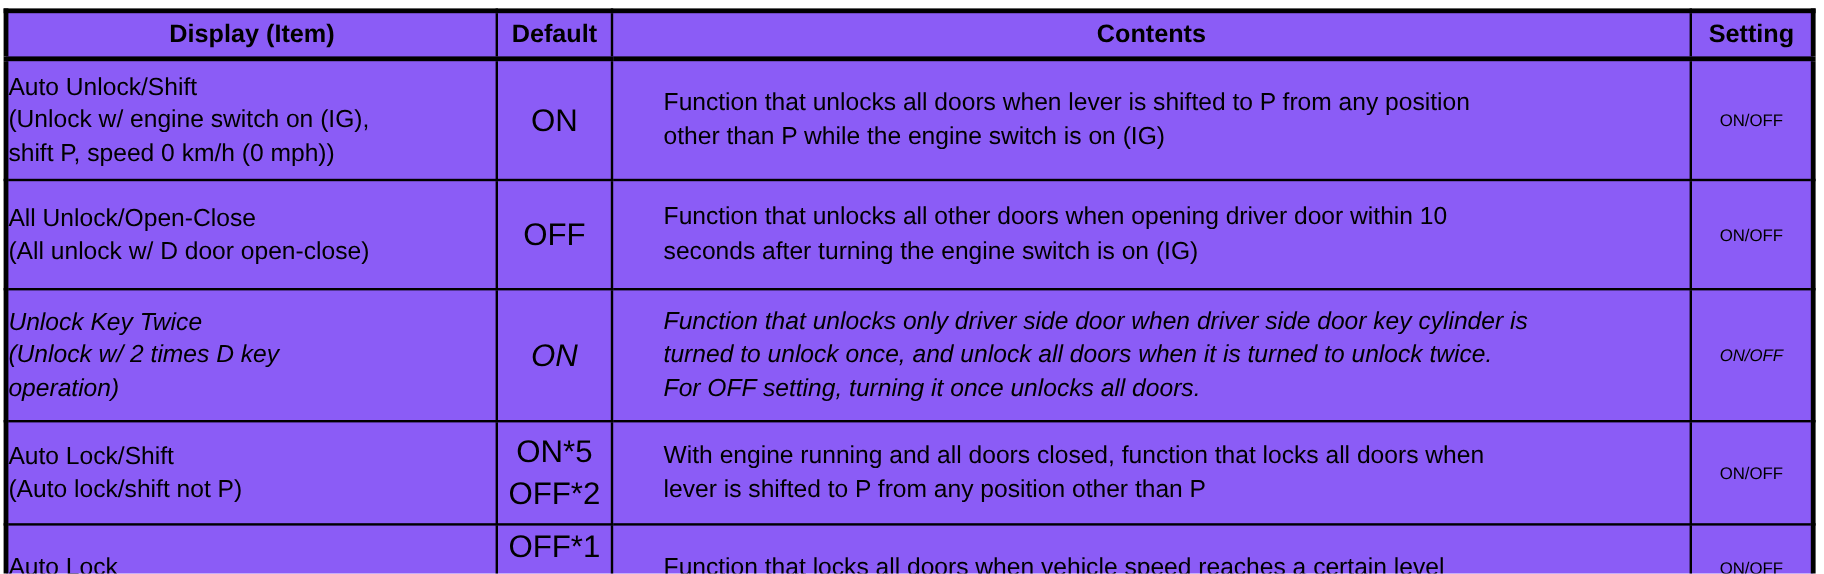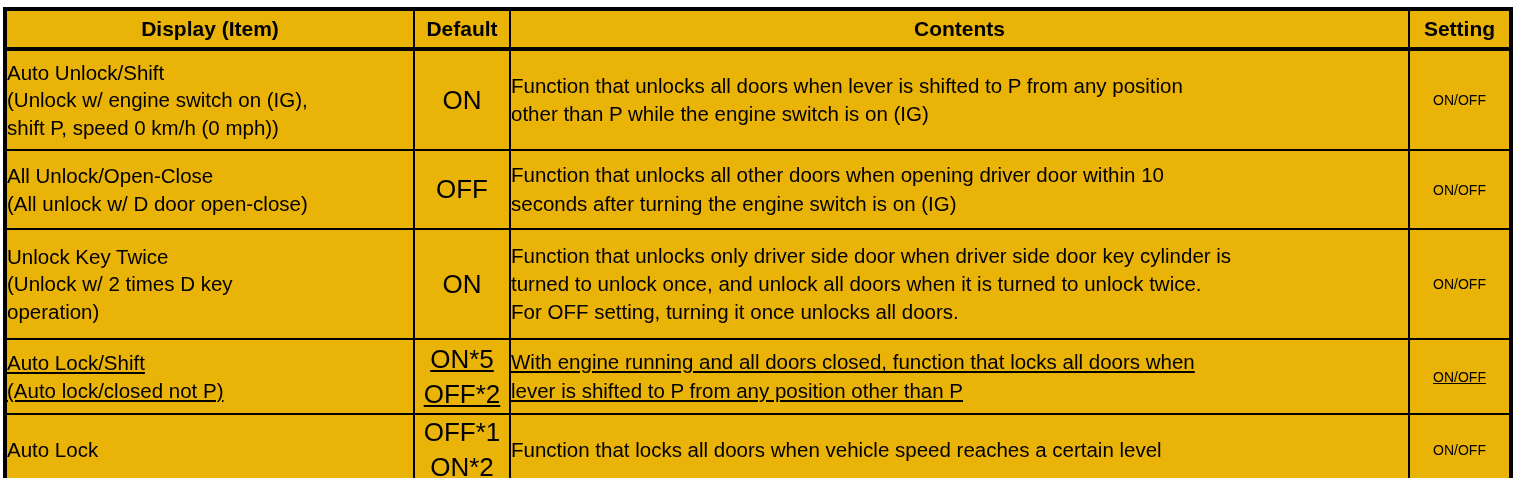--- a/index.html
+++ b/index.html
@@ -31,21 +31,21 @@
     border-collapse: collapse;
     table-layout: fixed;
     background: #ffffff;
   }
 
   table.settings-table th,
   table.settings-table td {
     border: 2px solid #000000;
     padding: 0;
     vertical-align: middle;
-    background: #eab308;
+    background: #8b5cf6;
   }
 
   
   table.settings-table {
     border: 4px solid #000000;
   }
 
   thead tr.header-row th {
     border-bottom: 4px solid #000000;
     height: 36px;
@@ -74,32 +74,32 @@
     line-height: 1.34;
   }
   td.cell-default .line { display: block; white-space: nowrap; }
 
   td.cell-contents {
     text-align: left;
     font-size: 20.5px;
     line-height: 1.38;
     padding: 6px 8px 6px 10px;
   }
-  td.cell-contents .line { display: block; white-space: nowrap; }
+  td.cell-contents .line { display: block; white-space: nowrap; padding-left: 42px; }
 
   td.cell-setting {
     text-align: center;
     font-size: 14px;
     white-space: nowrap;
   }
 
   tbody tr.data-row-1 { height: 101px; }
-  tbody tr.data-row-2 { height: 79px; }
-  tbody tr.data-row-3 { height: 110px; }
-  tbody tr.data-row-4 { height: 75px; text-decoration: underline; }
+  tbody tr.data-row-2 { height: 91px; }
+  tbody tr.data-row-3 { height: 110px; font-style: italic; }
+  tbody tr.data-row-4 { height: 86px; }
   tbody tr.data-row-5 { height: 66px; }
 
   tbody tr:last-child td { border-bottom: 4px solid #000000; }
 </style>
 </head>
 <body>
 
 <div class="sheet">
 
   <table class="settings-table">
@@ -157,21 +157,21 @@
           <span class="line">Function that unlocks only driver side door when driver side door key cylinder is</span>
           <span class="line">turned to unlock once, and unlock all doors when it is turned to unlock twice.</span>
           <span class="line">For OFF setting, turning it once unlocks all doors.</span>
         </td>
         <td class="cell-setting">ON/OFF</td>
       </tr>
 
       <tr class="data-row-4">
         <td class="cell-display">
           <span class="line">Auto Lock/Shift</span>
-          <span class="line">(Auto lock/closed not P)</span>
+          <span class="line">(Auto lock/shift not P)</span>
         </td>
         <td class="cell-default">
           <span class="line">ON*5</span>
           <span class="line">OFF*2</span>
         </td>
         <td class="cell-contents">
           <span class="line">With engine running and all doors closed, function that locks all doors when</span>
           <span class="line">lever is shifted to P from any position other than P</span>
         </td>
         <td class="cell-setting">ON/OFF</td>

